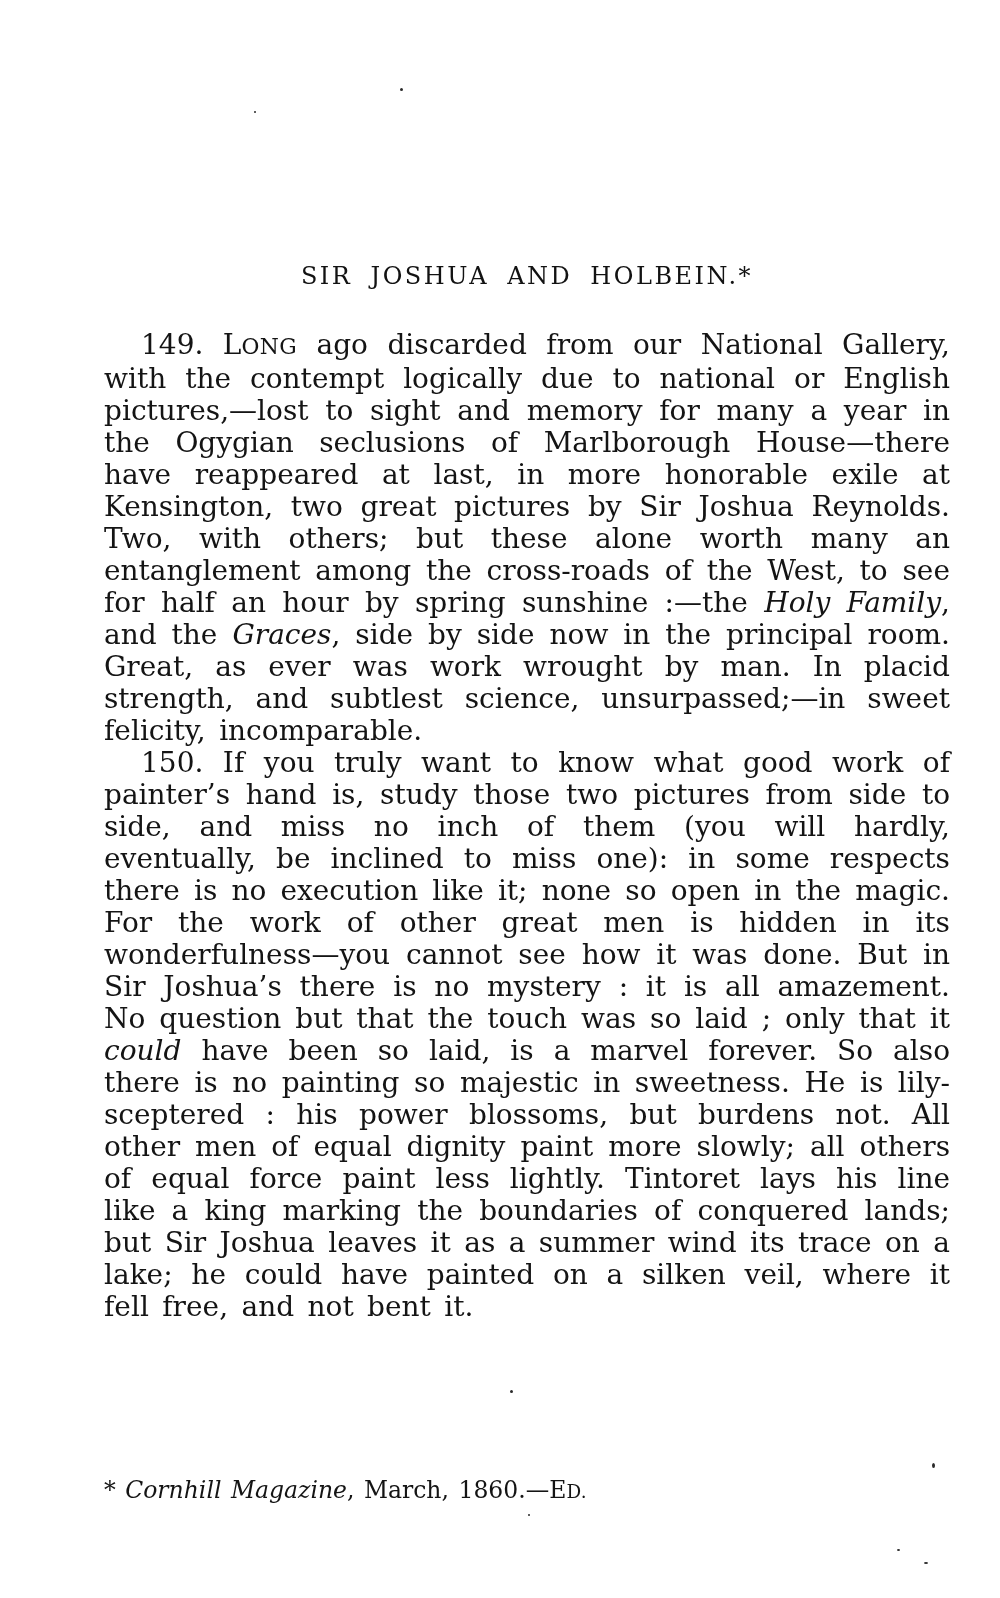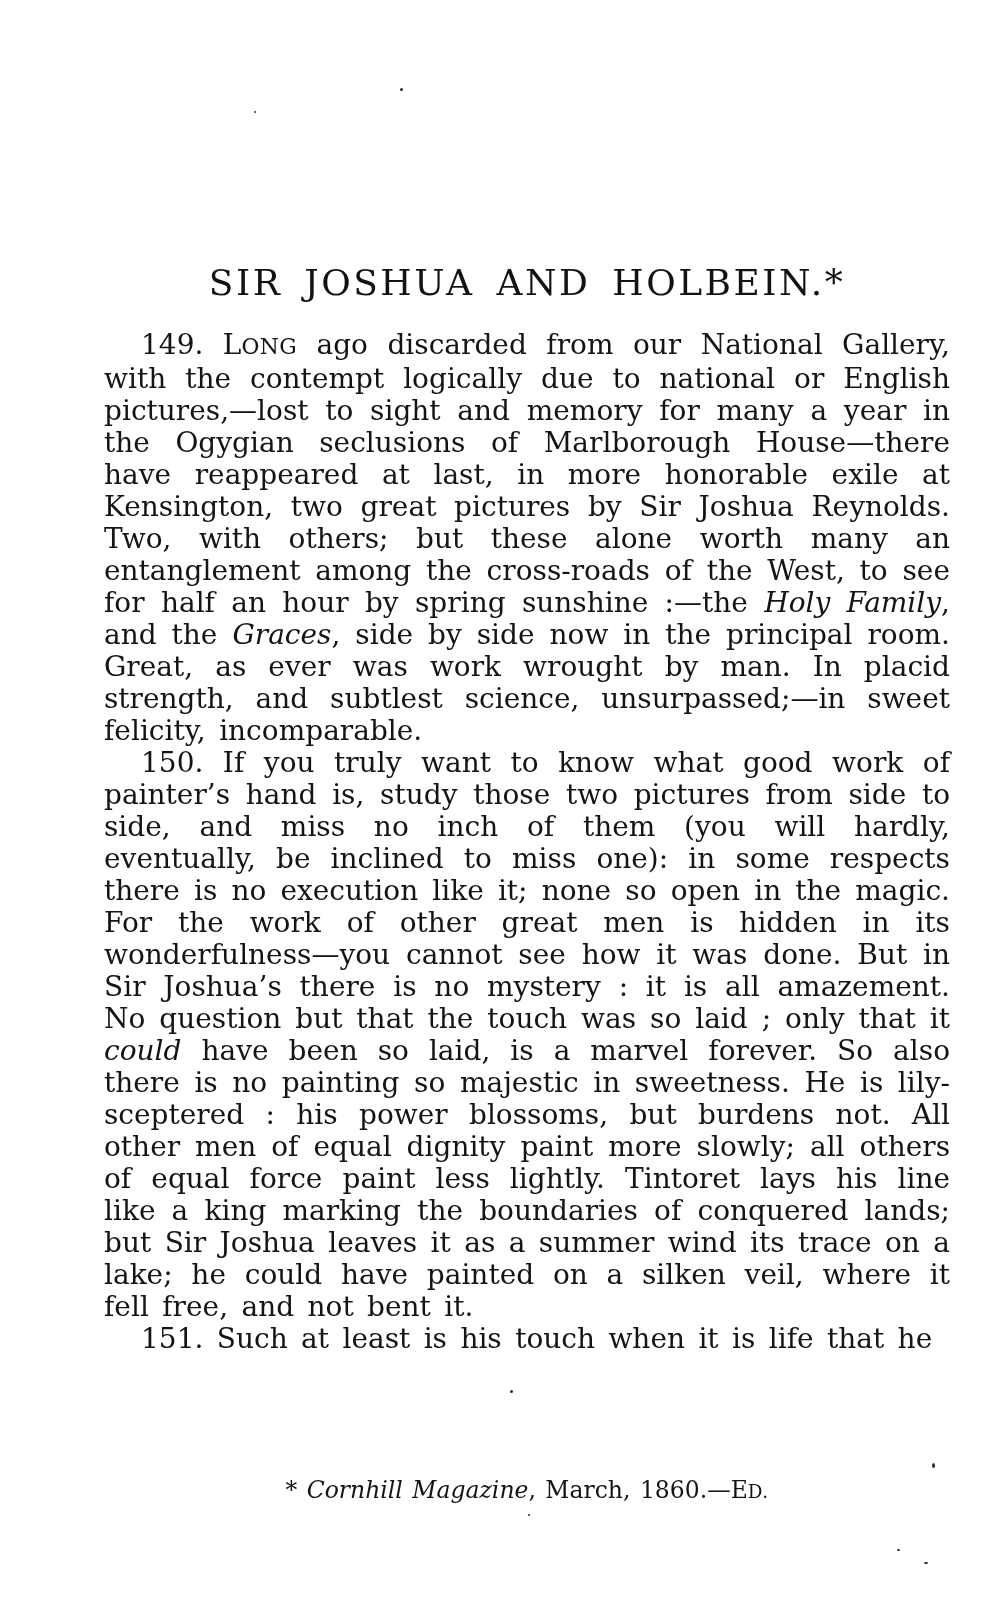--- a/index.html
+++ b/index.html
@@ -20,21 +20,21 @@
     inset: 0;
     background: #ffffff;
   }
   .title {
     position: absolute;
     top: 262px;
     left: 104px;
     width: 846px;
     margin: 0;
     text-align: center;
-    font-size: 36px;
+    font-size: 24px;
     font-weight: normal;
     letter-spacing: 2.5px;
     word-spacing: 8px;
     color: #121212;
   }
   .body-text {
     position: absolute;
     top: 329px;
     left: 104px;
     width: 846px;
@@ -53,21 +53,21 @@
   .run-smallcaps {
     text-transform: uppercase;
     font-size: 0.78em;
     letter-spacing: 0.4px;
   }
   .footnote {
     position: absolute;
     top: 1476px;
     left: 104px;
     width: 846px;
-    text-align: center;
+    text-align: left;
     font-size: 23.5px;
     color: #141414;
     word-spacing: 2px;
   }
   .folio {
     position: absolute;
     top: 1516px;
     left: 104px;
     width: 846px;
     text-align: center;
@@ -84,21 +84,20 @@
 </head>
 <body>
 
 <div class="page">
 
   <h1 class="title">SIR JOSHUA AND HOLBEIN.*</h1>
 
   <div class="body-text">
     <p class="para"><span class="run-normal">149. L</span><span class="run-smallcaps">ong</span><span class="run-normal"> ago discarded from our National Gallery, with the contempt logically due to national or English pictures,—lost to sight and memory for many a year in the Ogygian seclusions of Marlborough House—there have reappeared at last, in more honorable exile at Kensington, two great pictures by Sir Joshua Reynolds. Two, with others; but these alone worth many an entanglement among the cross-roads of the West, to see for half an hour by spring sunshine :—the </span><span class="run-italic">Holy Family</span><span class="run-normal">, and the </span><span class="run-italic">Graces</span><span class="run-normal">, side by side now in the principal room. Great, as ever was work wrought by man. In placid strength, and subtlest science, unsurpassed;—in sweet felicity, incomparable.</span></p>
     <p class="para"><span class="run-normal">150. If you truly want to know what good work of painter’s hand is, study those two pictures from side to side, and miss no inch of them (you will hardly, eventually, be inclined to miss one): in some respects there is no execution like it; none so open in the magic. For the work of other great men is hidden in its wonderfulness—you cannot see how it was done. But in Sir Joshua’s there is no mystery : it is all amazement. No question but that the touch was so laid ; only that it </span><span class="run-italic">could</span><span class="run-normal"> have been so laid, is a marvel forever. So also there is no painting so majestic in sweetness. He is lily-sceptered : his power blossoms, but burdens not. All other men of equal dignity paint more slowly; all others of equal force paint less lightly. Tintoret lays his line like a king marking the boundaries of conquered lands; but Sir Joshua leaves it as a summer wind its trace on a lake; he could have painted on a silken veil, where it fell free, and not bent it.</span></p>
-    <p class="para"><span class="run-normal">151. Such at least is his touch when it is life that he</span></p>
   </div>
 
   <div class="footnote"><span class="run-normal">* </span><span class="run-italic">Cornhill Magazine</span><span class="run-normal">, March, 1860.—E</span><span class="run-smallcaps">d.</span></div>
 
 
   <div class="speck" style="left:400px; top:88px;  width:3px; height:3px;"></div>
   <div class="speck" style="left:254px; top:111px; width:2px; height:2px;"></div>
   <div class="speck" style="left:510px; top:1390px; width:3px; height:3px;"></div>
   <div class="speck" style="left:932px; top:1463px; width:3px; height:5px;"></div>
   <div class="speck" style="left:528px; top:1514px; width:2px; height:2px;"></div>

